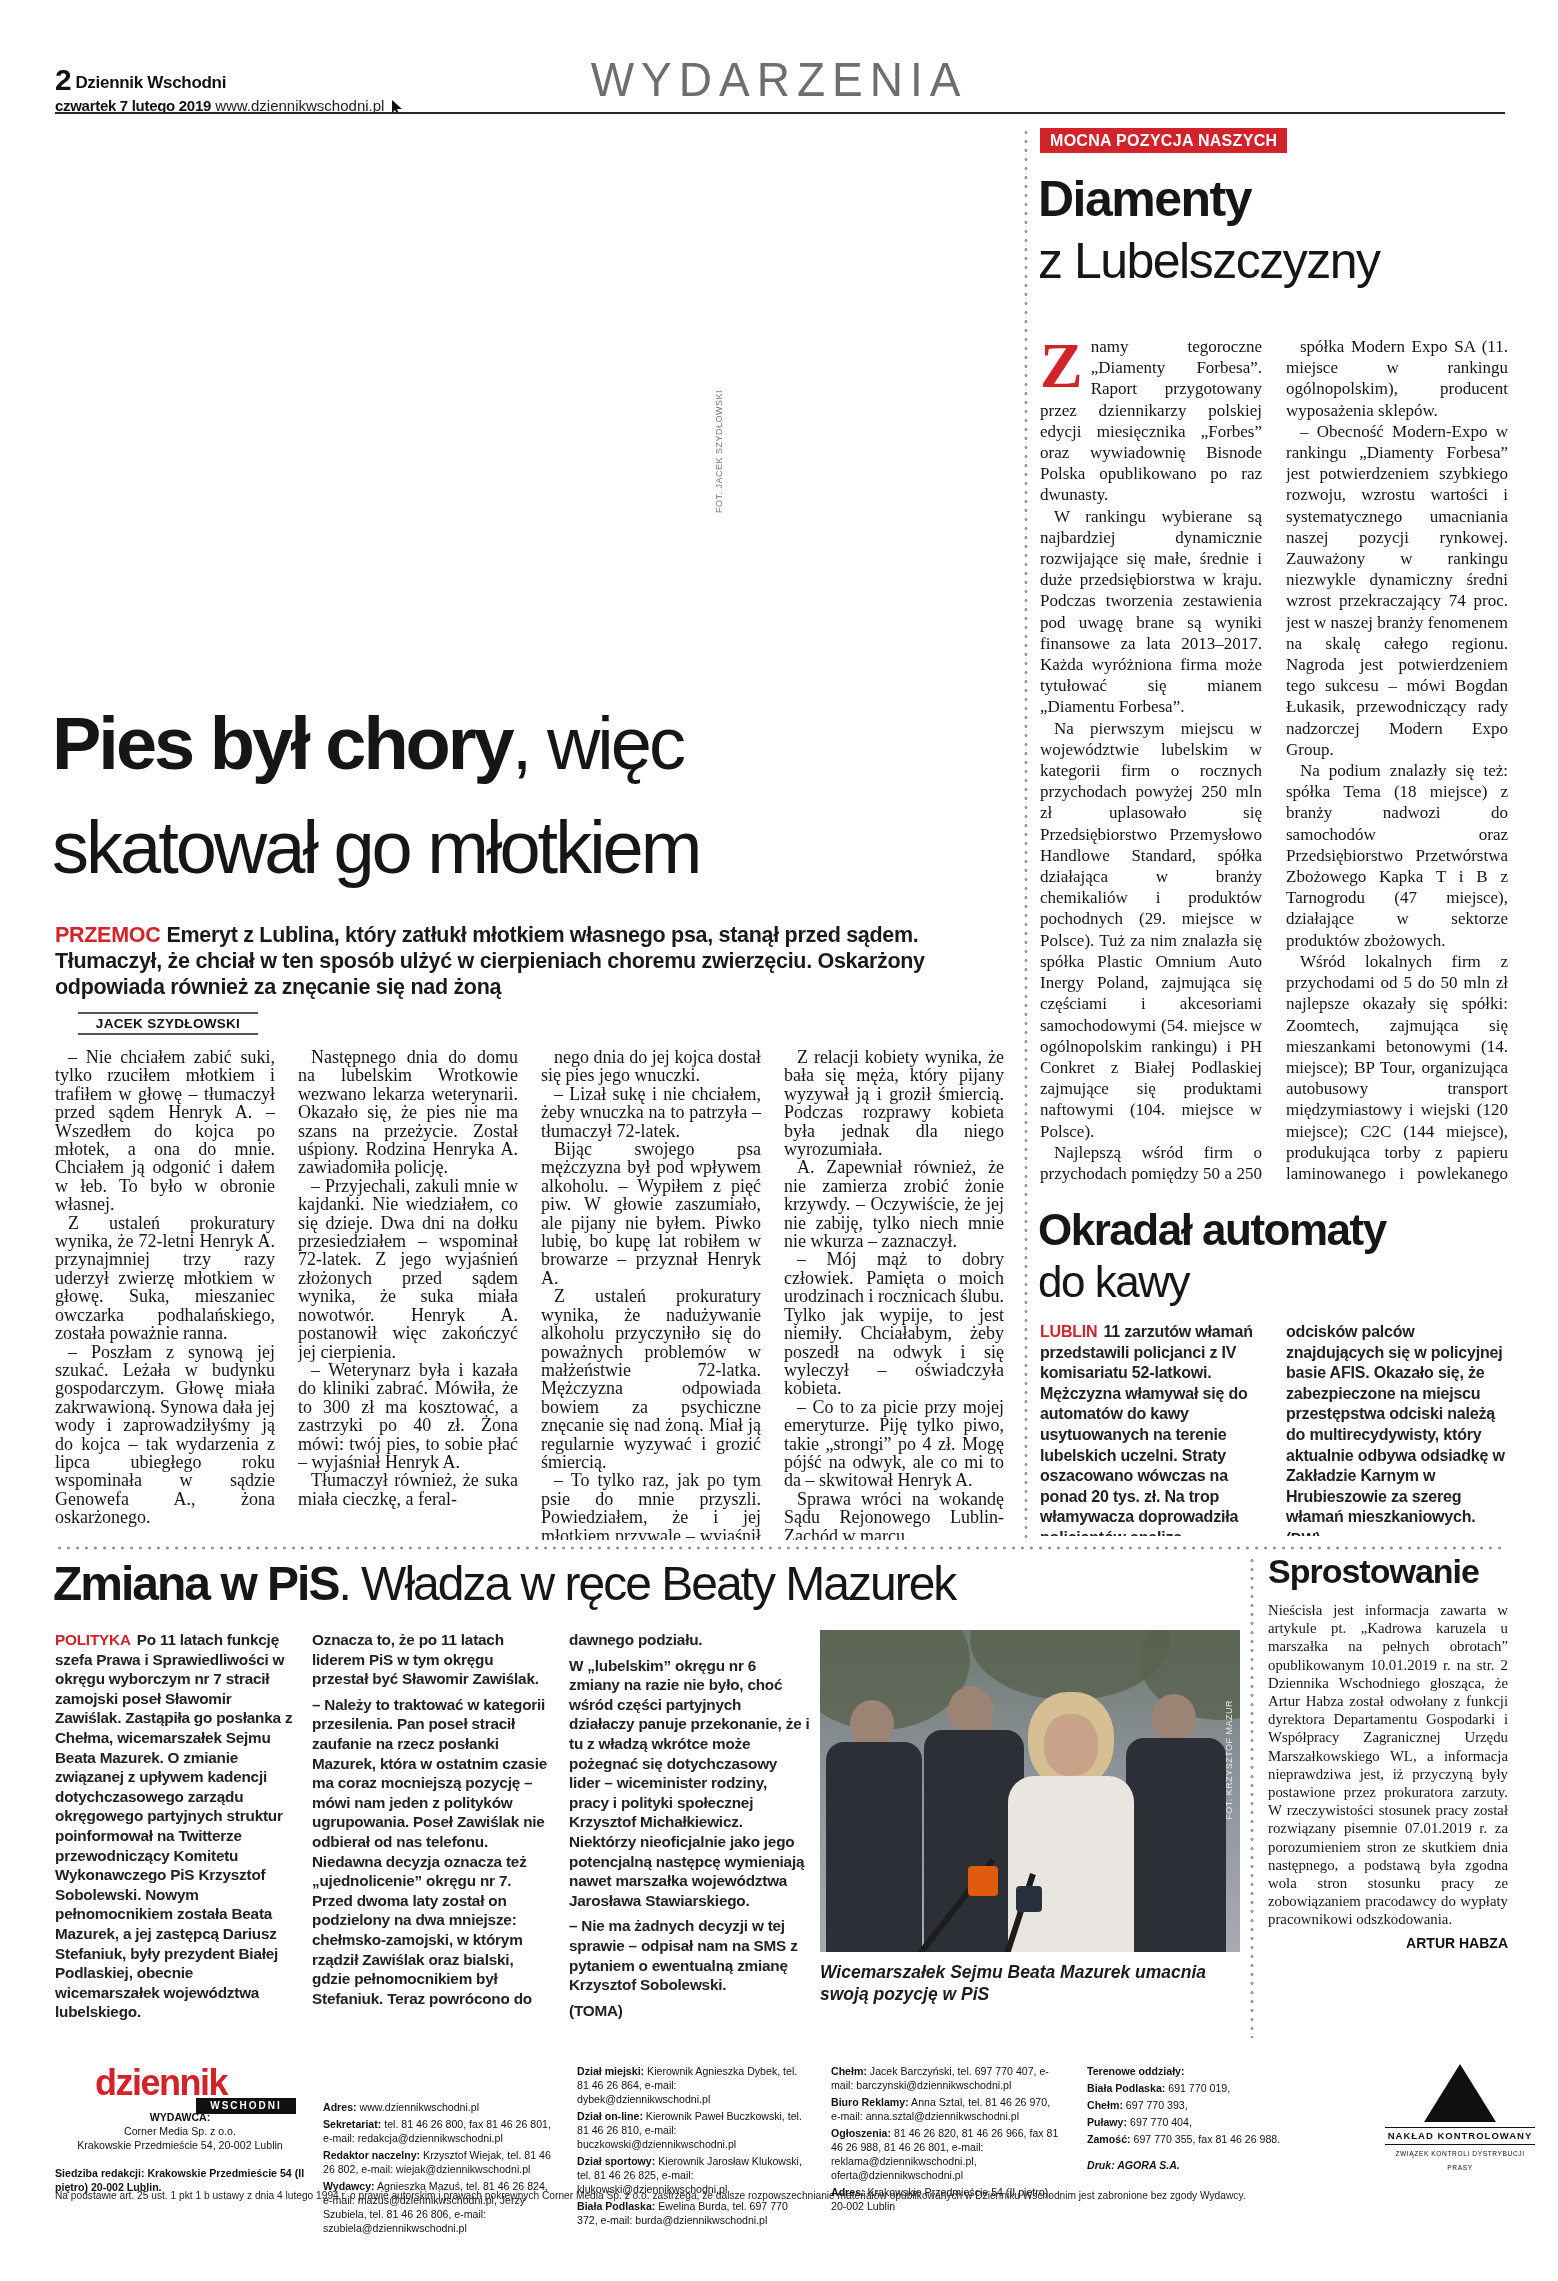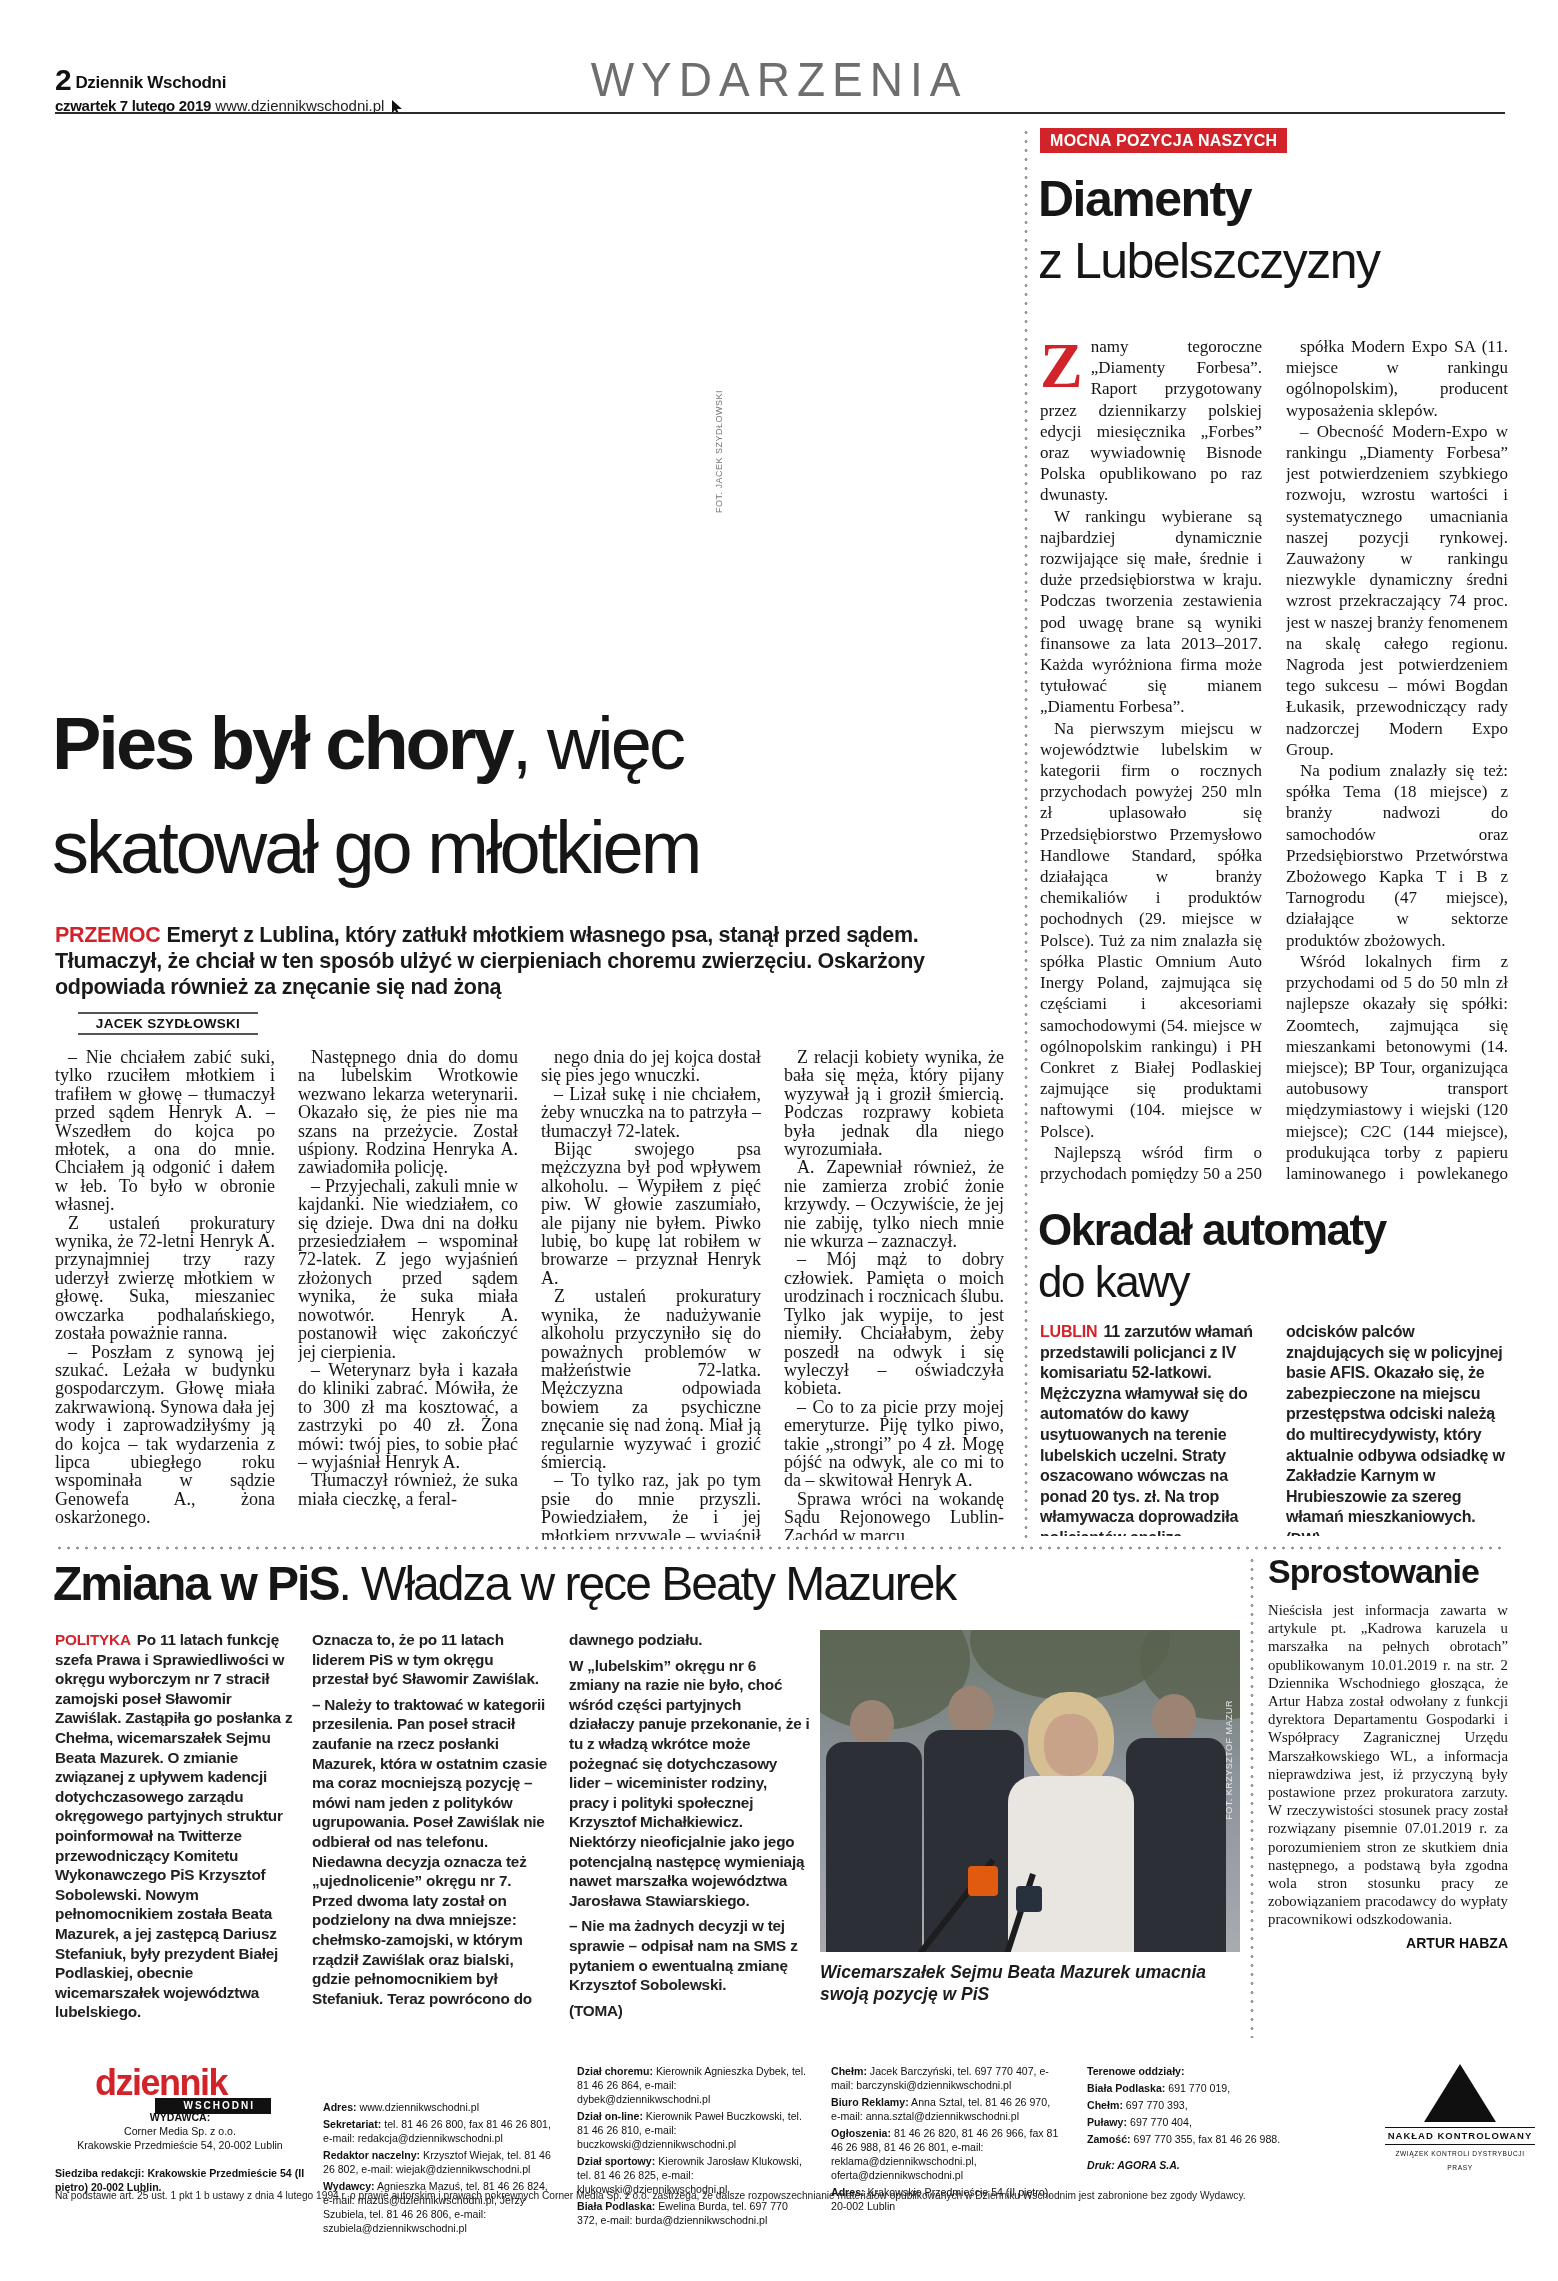--- a/index.html
+++ b/index.html
@@ -121,22 +121,22 @@
   .correction{position:absolute;left:1268px;top:1552px;width:240px;}
   .cor-title{font-size:34px;font-weight:bold;letter-spacing:-1px;color:#161616;margin:0 0 10px;}
   .cor-body{font-family:"Liberation Serif","DejaVu Serif",serif;font-size:14.8px;line-height:18.2px;
             text-align:justify;color:#141414;margin:0;}
   .cor-sign{text-align:right;font-weight:bold;font-size:14px;margin-top:6px;}
 
   
   .footer{position:absolute;left:55px;top:2064px;width:1450px;font-size:10.6px;line-height:14px;color:#111;}
   .ftr-logo{position:absolute;left:40px;top:4px;width:180px;}
   .ftr-logo-word{color:#d2232a;font-weight:bold;font-size:36px;letter-spacing:-1.5px;line-height:30px;}
-  .ftr-logo-sub{display:block;text-align:right;background:#111;color:#fff;font-weight:bold;font-size:10px;
-                letter-spacing:2px;width:84px;margin-left:60px;padding:1px 16px;text-transform:uppercase;}
+  .ftr-logo-sub{display:block;text-align:center;background:#111;color:#fff;font-weight:bold;font-size:10px;
+                letter-spacing:2px;width:84px;margin-left:101px;padding:1px 8px;text-transform:uppercase;}
   .ftr-colA{position:absolute;left:0px;top:46px;width:250px;text-align:center;}
   .ftr-colA p{margin:0;}
   .ftr-office{margin-top:14px !important;text-align:left !important;}
   .ftr-col{position:absolute;top:0;width:230px;}
   .ftr-col p{margin:0 0 3px;}
   .ftr-b{left:268px;margin-top:36px;} .ftr-c{left:522px;} .ftr-d{left:776px;}
   .ftr-e{left:1032px;width:210px;}
   .ftr-e .druk{margin-top:12px;font-style:italic;}
   .audit{position:absolute;left:1330px;top:0;width:150px;text-align:center;}
   .audit-tri{width:0;height:0;border-left:36px solid transparent;border-right:36px solid transparent;
@@ -319,21 +319,21 @@
         </div>
       <p class="ftr-office"><b>Siedziba redakcji: Krakowskie Przedmieście 54 (II piętro) 20-002 Lublin.</b></p>
     </div>
     <div class="ftr-col ftr-b">
         <p><b>Adres:</b> www.dziennikwschodni.pl</p>
         <p><b>Sekretariat:</b> tel. 81 46 26 800, fax 81 46 26 801, e-mail: redakcja@dziennikwschodni.pl</p>
         <p><b>Redaktor naczelny:</b> Krzysztof Wiejak, tel. 81 46 26 802, e-mail: wiejak@dziennikwschodni.pl</p>
         <p><b>Wydawcy:</b> Agnieszka Mazuś, tel. 81 46 26 824, e-mail: mazus@dziennikwschodni.pl, Jerzy Szubiela, tel. 81 46 26 806, e-mail: szubiela@dziennikwschodni.pl</p>
       </div>
     <div class="ftr-col ftr-c">
-        <p><b>Dział choremu:</b> Kierownik Agnieszka Dybek, tel. 81 46 26 864, e-mail: dybek@dziennikwschodni.pl</p>
+        <p><b>Dział miejski:</b> Kierownik Agnieszka Dybek, tel. 81 46 26 864, e-mail: dybek@dziennikwschodni.pl</p>
         <p><b>Dział on-line:</b> Kierownik Paweł Buczkowski, tel. 81 46 26 810, e-mail: buczkowski@dziennikwschodni.pl</p>
         <p><b>Dział sportowy:</b> Kierownik Jarosław Klukowski, tel. 81 46 26 825, e-mail: klukowski@dziennikwschodni.pl</p>
         <p><b>Biała Podlaska:</b> Ewelina Burda, tel. 697 770 372, e-mail: burda@dziennikwschodni.pl</p>
       </div>
     <div class="ftr-col ftr-d">
         <p><b>Chełm:</b> Jacek Barczyński, tel. 697 770 407, e-mail: barczynski@dziennikwschodni.pl</p>
         <p><b>Biuro Reklamy:</b> Anna Sztal, tel. 81 46 26 970, e-mail: anna.sztal@dziennikwschodni.pl</p>
         <p><b>Ogłoszenia:</b> 81 46 26 820, 81 46 26 966, fax 81 46 26 988, 81 46 26 801, e-mail: reklama@dziennikwschodni.pl, oferta@dziennikwschodni.pl</p>
         <p><b>Adres:</b> Krakowskie Przedmieście 54 (II piętro), 20-002 Lublin</p>
       </div>

